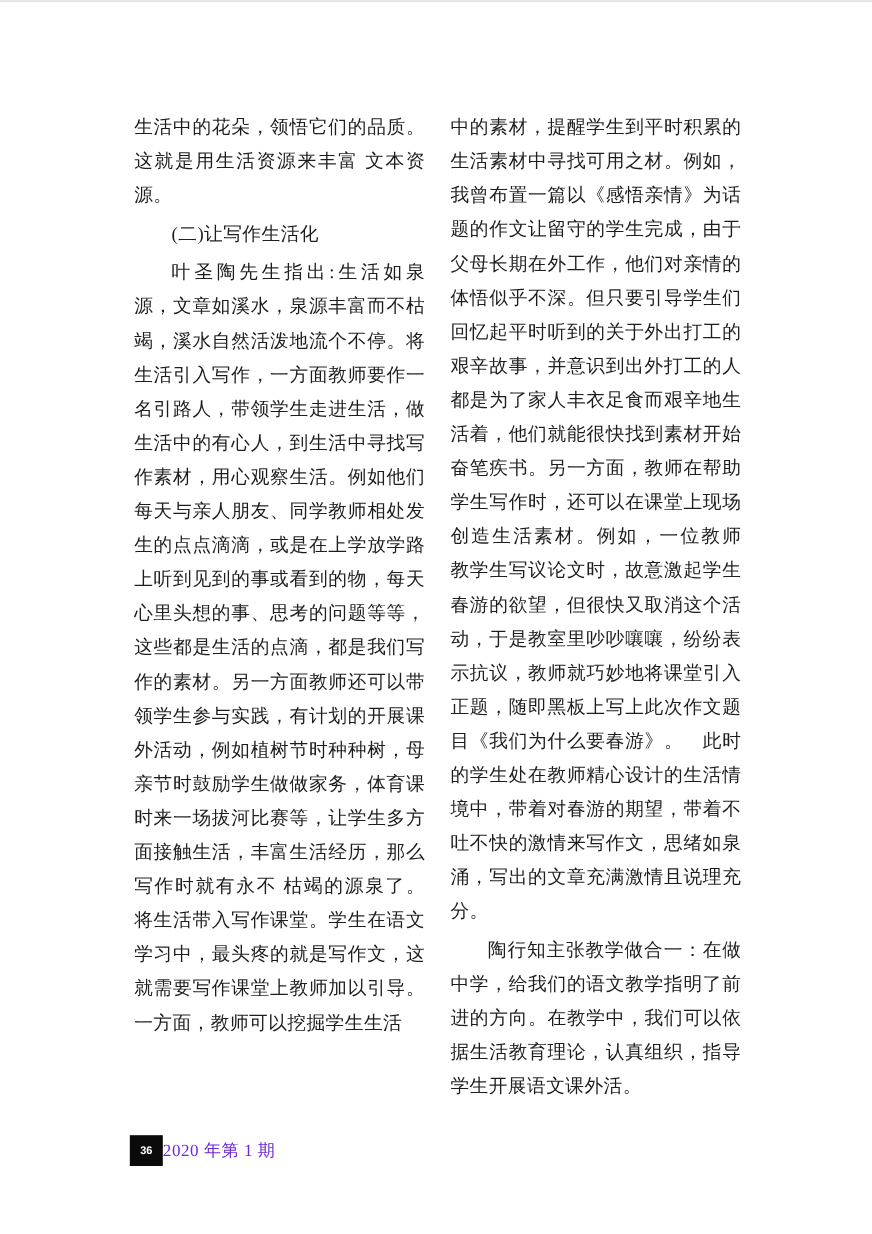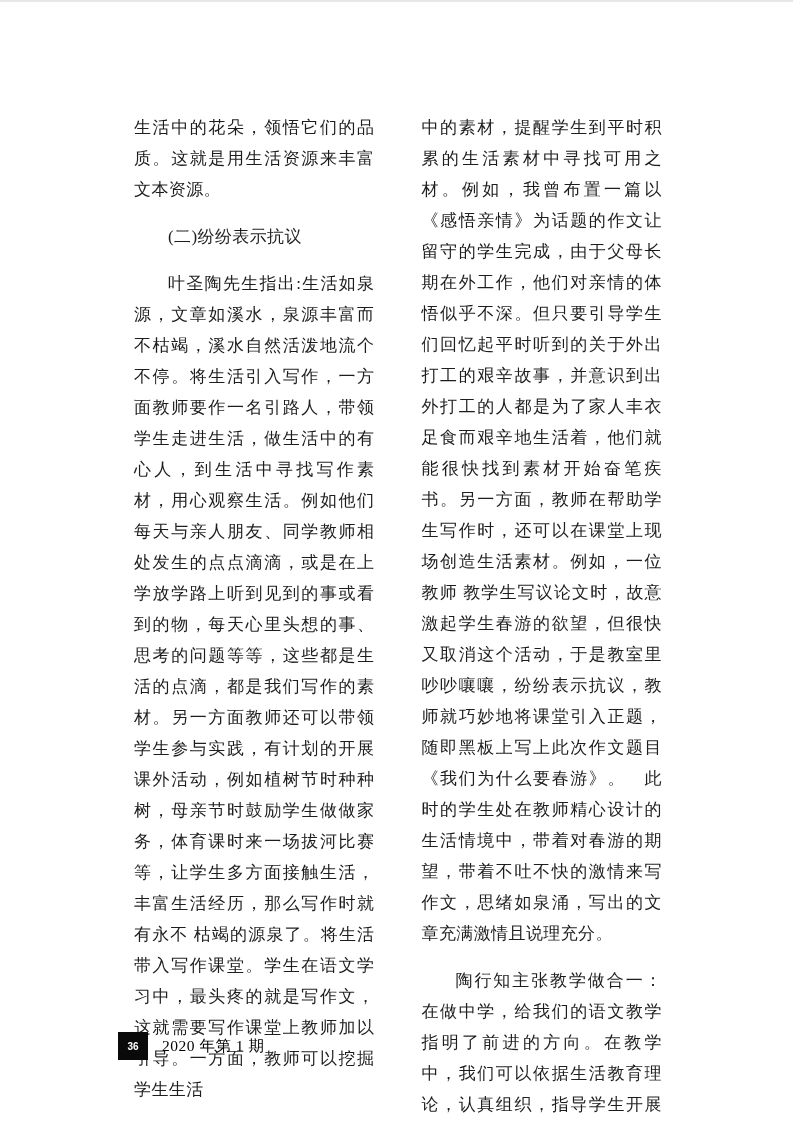--- a/index.html
+++ b/index.html
@@ -33,21 +33,21 @@
   .column {
     width: 273px;
     color: #1d1d1d;
     font-size: 17px;
     line-height: 31px;
     text-align: justify;
     text-align-last: left;
     letter-spacing: 0.4px;
   }
   .column p.para {
-    margin: 16px;
+    margin: 4px;
     padding: 0;
   }
   .column p.para.indent {
     text-indent: 2em;
   }
   .footer {
     position: absolute;
     left: 118px;
     top: 1032px;
     display: flex;
@@ -59,36 +59,35 @@
     background: #0a0a0a;
     color: #ffffff;
     display: flex;
     align-items: center;
     justify-content: center;
     font-family: "Liberation Sans", sans-serif;
     font-size: 10px;
     font-weight: bold;
   }
   .issue-label {
-    margin-left: 14px;
-    color: #000000;
+    color: #6d28d9;
     font-size: 15.5px;
     letter-spacing: 0.5px;
   }
 </style>
 </head>
 <body>
 
 <div class="page">
   <div class="top-edge"></div>
 
   <div class="content">
     <div class="column">
         <p class="para">生活中的花朵，领悟它们的品质。这就是用生活资源来丰富 文本资源。</p>
-        <p class="para indent">(二)纷纷表示抗议</p>
+        <p class="para indent">(二)让写作生活化</p>
         <p class="para indent">叶圣陶先生指出:生活如泉源，文章如溪水，泉源丰富而不枯竭，溪水自然活泼地流个不停。将生活引入写作，一方面教师要作一名引路人，带领学生走进生活，做生活中的有心人，到生活中寻找写作素材，用心观察生活。例如他们每天与亲人朋友、同学教师相处发生的点点滴滴，或是在上学放学路上听到见到的事或看到的物，每天心里头想的事、思考的问题等等，这些都是生活的点滴，都是我们写作的素材。另一方面教师还可以带领学生参与实践，有计划的开展课外活动，例如植树节时种种树，母亲节时鼓励学生做做家务，体育课时来一场拔河比赛等，让学生多方面接触生活，丰富生活经历，那么写作时就有永不 枯竭的源泉了。将生活带入写作课堂。学生在语文学习中，最头疼的就是写作文，这就需要写作课堂上教师加以引导。一方面，教师可以挖掘学生生活</p>
       </div>
     <div class="column">
         <p class="para">中的素材，提醒学生到平时积累的生活素材中寻找可用之材。例如，我曾布置一篇以《感悟亲情》为话题的作文让留守的学生完成，由于父母长期在外工作，他们对亲情的体悟似乎不深。但只要引导学生们回忆起平时听到的关于外出打工的艰辛故事，并意识到出外打工的人都是为了家人丰衣足食而艰辛地生活着，他们就能很快找到素材开始奋笔疾书。另一方面，教师在帮助学生写作时，还可以在课堂上现场创造生活素材。例如，一位教师 教学生写议论文时，故意激起学生春游的欲望，但很快又取消这个活动，于是教室里吵吵嚷嚷，纷纷表示抗议，教师就巧妙地将课堂引入正题，随即黑板上写上此次作文题目《我们为什么要春游》。　此时的学生处在教师精心设计的生活情境中，带着对春游的期望，带着不吐不快的激情来写作文，思绪如泉涌，写出的文章充满激情且说理充分。</p>
         <p class="para indent">陶行知主张教学做合一：在做中学，给我们的语文教学指明了前进的方向。在教学中，我们可以依据生活教育理论，认真组织，指导学生开展语文课外活。</p>
       </div>
   </div>
 
   <div class="footer">
     <div class="page-badge">36</div>

